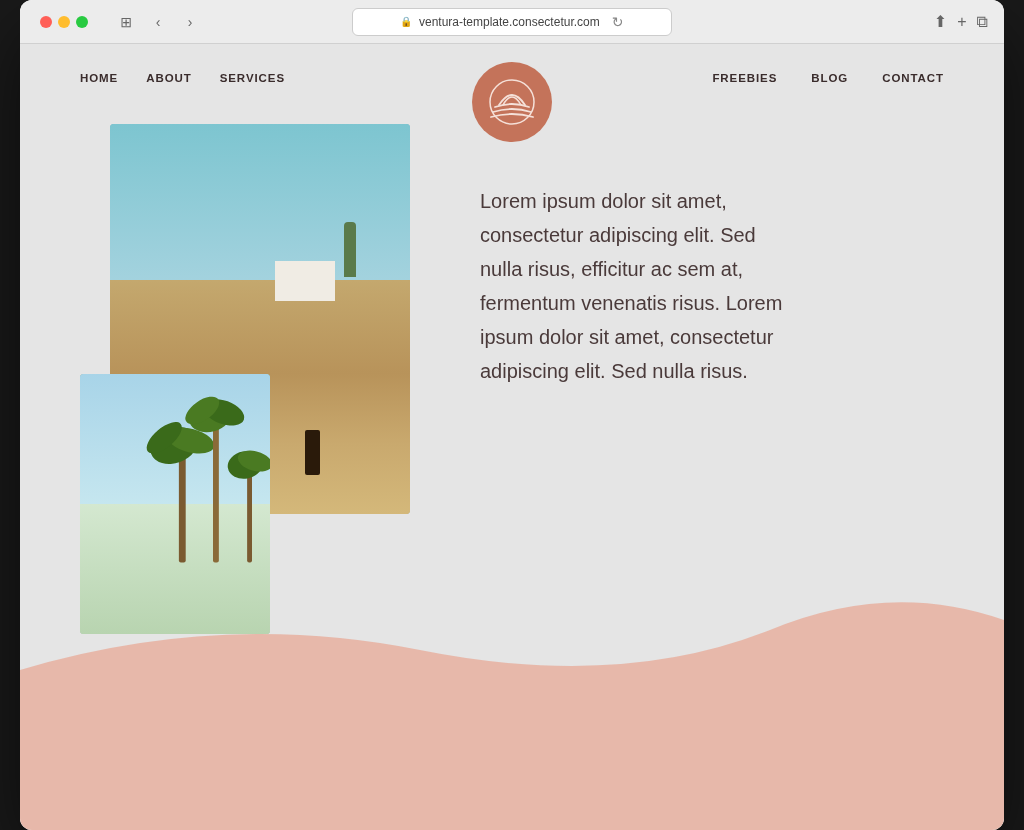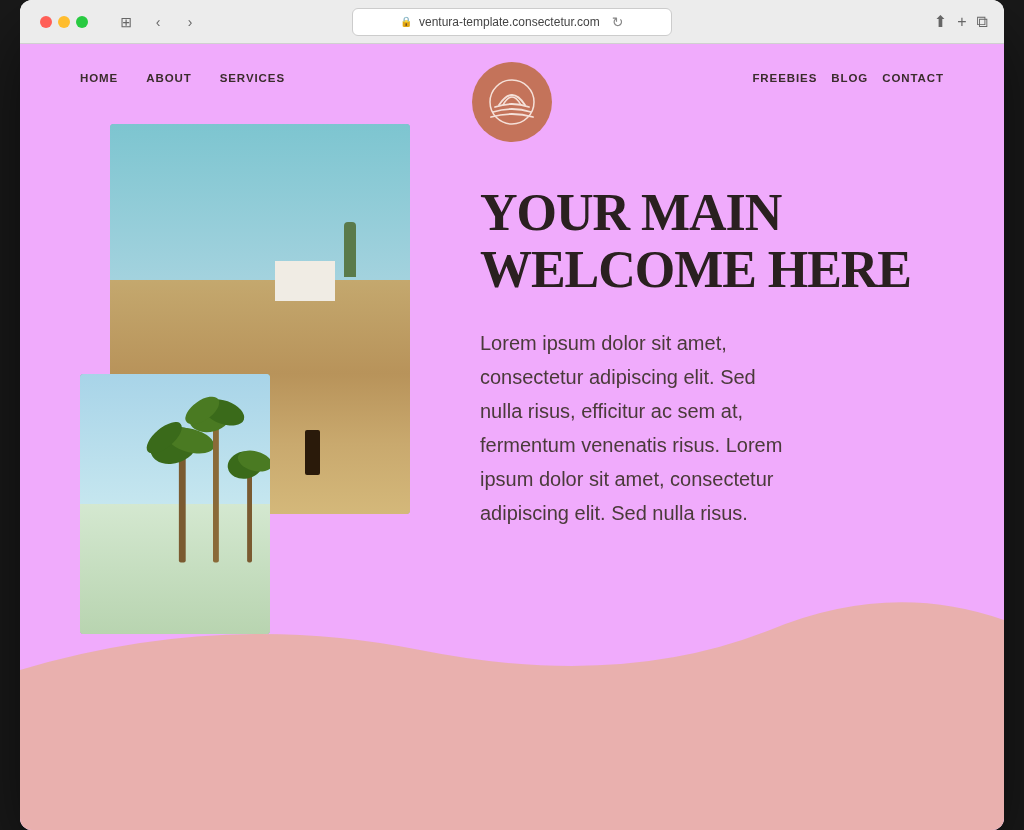--- a/index.html
+++ b/index.html
@@ -105,21 +105,21 @@
       border: none;
       cursor: pointer;
       color: #666;
       font-size: 16px;
       display: flex;
       align-items: center;
     }
 
     
     .website {
-      background: #f0abfc;
+      background: #e5e5e5;
       min-height: 786px;
       position: relative;
       overflow: hidden;
     }
 
     
     .wave-shape {
       position: absolute;
       bottom: 0;
       left: 0;
@@ -137,21 +137,21 @@
       z-index: 10;
     }
 
     .nav-left {
       display: flex;
       gap: 28px;
     }
 
     .nav-right {
       display: flex;
-      gap: 14px;
+      gap: 34px;
     }
 
     .nav-link {
       font-size: 11.5px;
       font-weight: 600;
       letter-spacing: 0.08em;
       color: #3a2c2c;
       text-transform: uppercase;
       text-decoration: none;
       cursor: pointer;
@@ -412,23 +412,19 @@
 
               <rect x="130" y="80" width="5" height="100" fill="#7a5a30" rx="2"></rect>
               <ellipse cx="128" cy="80" rx="18" ry="14" fill="#3a6a1a" transform="rotate(-10,128,80)"></ellipse>
               <ellipse cx="138" cy="76" rx="18" ry="10" fill="#4a7a22" transform="rotate(15,138,76)"></ellipse>
             </svg>
           </div>
         </div>
       </div>
 
       <div class="text-content">
-        <h1 class="welcome-title">
-          <span>YOUR MAIN</span><br>
-          <span>WELCOME HERE</span>
-        </h1>
         <p class="welcome-body">Lorem ipsum dolor sit amet, consectetur adipiscing elit. Sed nulla risus, efficitur ac sem at, fermentum venenatis risus. Lorem ipsum dolor sit amet, consectetur adipiscing elit. Sed nulla risus.</p>
       </div>
 
     </div>
   </div>
 
 </div>
 
 </body></html>

